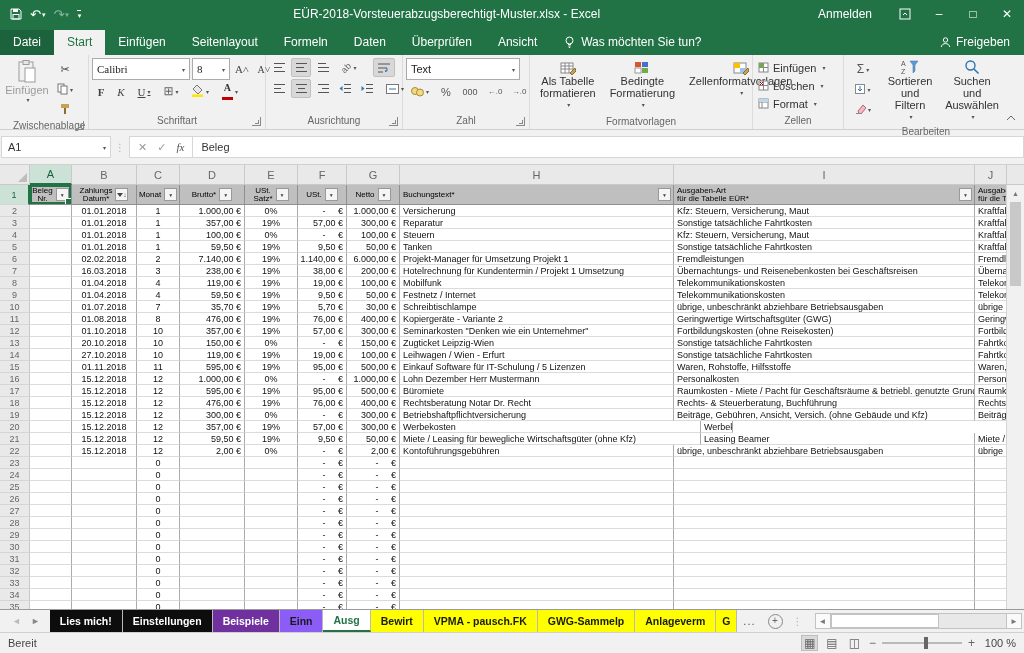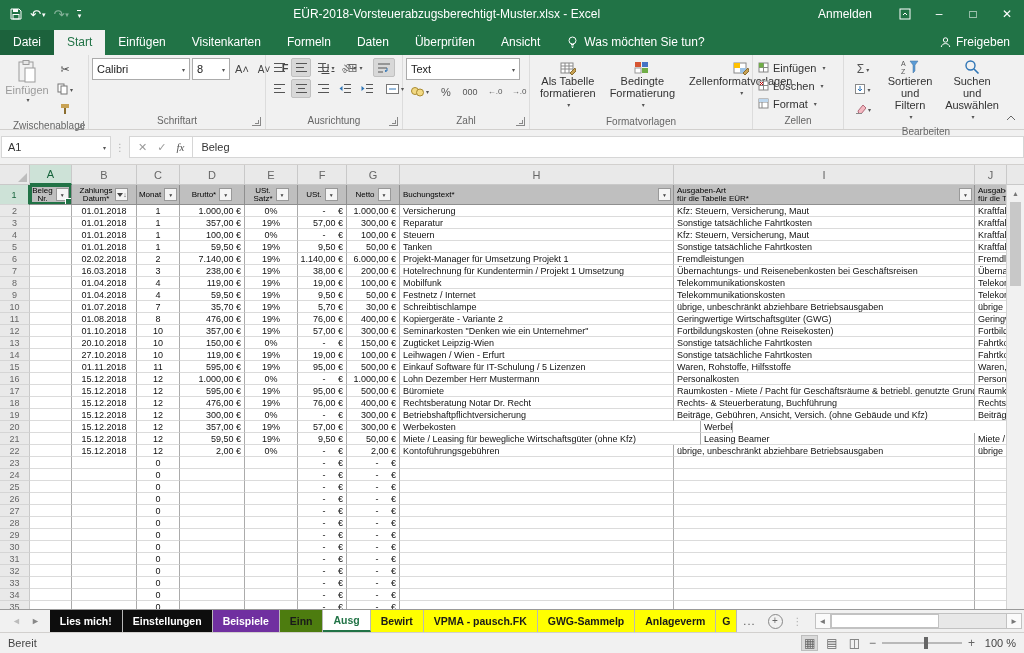--- a/index.html
+++ b/index.html
@@ -153,21 +153,21 @@
       <span class="winbtn">□</span>
       <span class="winbtn">✕</span>
     </div>
   </div>
 
   <div class="tabrow">
     <span id="rtabs" style="display:flex;align-items:flex-end;">
         <span class="rtab file">Datei</span>
         <span class="rtab active">Start</span>
         <span class="rtab">Einfügen</span>
-        <span class="rtab">Visitenkarten</span>
+        <span class="rtab">Seitenlayout</span>
         <span class="rtab">Formeln</span>
         <span class="rtab">Daten</span>
         <span class="rtab">Überprüfen</span>
         <span class="rtab">Ansicht</span>
       </span>
     <span class="tab-search">
       <svg width="11" height="13" viewBox="0 0 11 13">
           <circle cx="5.5" cy="4.5" r="3.5" fill="none" stroke="#fff"></circle>
           <path d="M4 8.5h3M4.3 10h2.4M4.8 11.5h1.4" stroke="#fff"></path>
         </svg>
@@ -209,21 +209,21 @@
                 <rect x="2" y="1" width="8" height="4" fill="#C8A254"></rect>
                 <rect x="5" y="5" width="2" height="6" fill="#8A6D2F"></rect>
               </svg>
           </span>
         </div>
       </div>
       <div class="rlabel"><span>Zwischenablage</span><span class="launcher"></span></div>
     </div>
 
     <div class="rgroup" style="width:170px;">
-      <div class="rbody" style="flex-direction:row;gap:2px;">
+      <div class="rbody" style="flex-direction:column;gap:2px;font-family:Liberation Serif, serif;">
         <div class="fontrow">
           <span class="selbox" style="width:88px;">
               <span>Calibri</span>
               <span class="mini-arrow">▾</span>
             </span>
           <span class="selbox" style="width:28px;">
               <span>8</span>
               <span class="mini-arrow">▾</span>
             </span>
           <span class="icbtn" style="width:18px;height:18px;font-size:11px;">A˄</span>
@@ -1002,21 +1002,21 @@
 
   <div class="sheetbar">
     <span class="snav">
       <span style="opacity:.5;">◄</span>
       <span>►</span>
     </span>
     <span id="stabs" style="display:flex;align-items:stretch;">
         <span class="stab" style="background: rgb(13, 13, 13); color: rgb(255, 255, 255);">Lies mich!</span>
         <span class="stab" style="background: rgb(13, 13, 13); color: rgb(255, 255, 255);">Einstellungen</span>
         <span class="stab" style="background: rgb(112, 48, 160); color: rgb(255, 255, 255);">Beispiele</span>
-        <span class="stab" style="background: #4d7c0f; color: rgb(26, 26, 26);">Einn</span>
+        <span class="stab" style="background: #8b5cf6; color: rgb(26, 26, 26);">Einn</span>
         <span class="stab active" style="background: rgb(255, 255, 255); color: rgb(33, 115, 70);">Ausg</span>
         <span class="stab" style="background: rgb(255, 255, 0); color: rgb(26, 26, 26);">Bewirt</span>
         <span class="stab" style="background: rgb(255, 255, 0); color: rgb(26, 26, 26);">VPMA - pausch.FK</span>
         <span class="stab" style="background: rgb(255, 255, 0); color: rgb(26, 26, 26);">GWG-Sammelp</span>
         <span class="stab" style="background: rgb(255, 255, 0); color: rgb(26, 26, 26);">Anlageverm</span>
         <span class="stab clip" style="background: rgb(255, 255, 0); color: rgb(26, 26, 26);">G</span>
       </span>
     <span class="sdots">...</span>
     <span class="plusbtn">
         <span class="pc">+</span>

